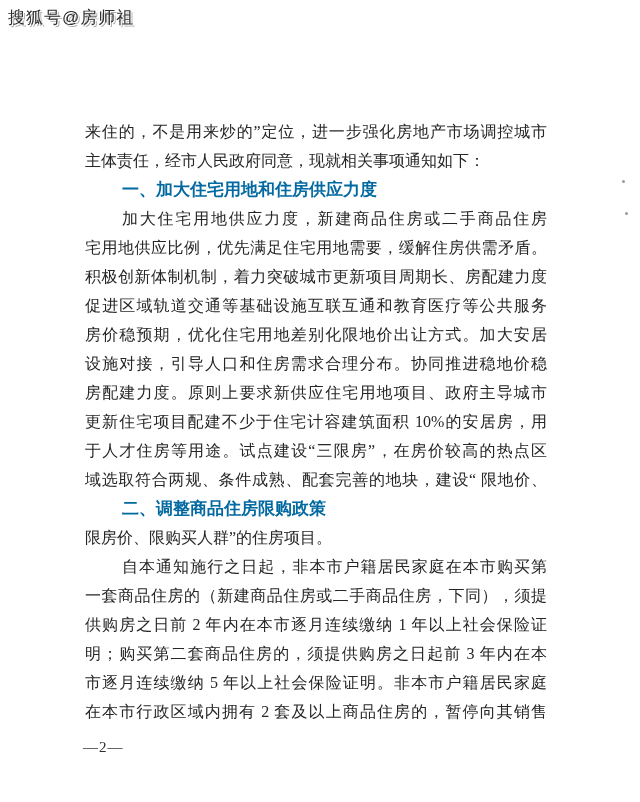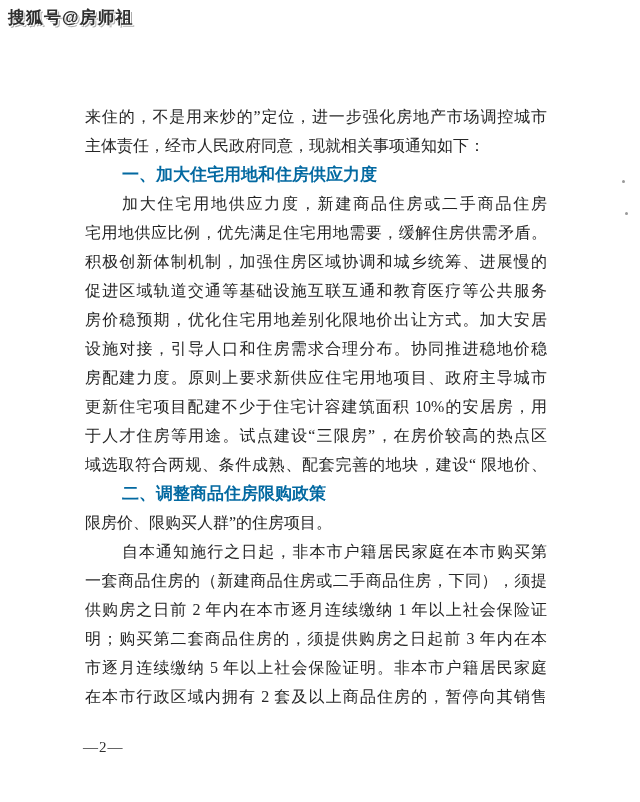--- a/index.html
+++ b/index.html
@@ -15,29 +15,29 @@
     width: 640px;
     height: 802px;
     background: #ffffff;
   }
   .watermark {
     position: absolute;
     left: 8px;
     top: 6px;
     font-family: "Liberation Sans", "DejaVu Sans", sans-serif;
     font-size: 17px;
-    font-weight: 700;
+    font-weight: 400;
     letter-spacing: 1px;
     color: #2e2e2e;
     text-shadow: 1px 1px 0 #ffffff, 2px 2px 0 rgba(70,70,70,0.45);
   }
   .content {
     position: absolute;
     left: 85px;
-    top: 102px;
+    top: 117px;
     width: 462px;
   }
   .ln {
     height: 29px;
     line-height: 29px;
     font-size: 16px;
     color: #262626;
     font-family: "Liberation Serif", "DejaVu Serif", serif;
   }
   .jl {
@@ -80,21 +80,21 @@
 <div class="page">
 
   <div class="watermark">搜狐号@房师祖</div>
 
   <div class="content">
     <div class="ln jl">来住的，不是用来炒的”定位，进一步强化房地产市场调控城市</div>
     <div class="ln">主体责任，经市人民政府同意，现就相关事项通知如下：</div>
     <div class="ln ind hd">一、加大住宅用地和住房供应力度</div>
     <div class="ln ind jl">加大住宅用地供应力度，新建商品住房或二手商品住房</div>
     <div class="ln jl">宅用地供应比例，优先满足住宅用地需要，缓解住房供需矛盾。</div>
-    <div class="ln jl">积极创新体制机制，加强住房区域协调和城乡统筹、进展慢的</div>
+    <div class="ln jl">积极创新体制机制，着力突破城市更新项目周期长、房配建力度</div>
     <div class="ln jl">促进区域轨道交通等基础设施互联互通和教育医疗等公共服务</div>
     <div class="ln jl">房价稳预期，优化住宅用地差别化限地价出让方式。加大安居</div>
     <div class="ln jl">设施对接，引导人口和住房需求合理分布。协同推进稳地价稳</div>
     <div class="ln jl">房配建力度。原则上要求新供应住宅用地项目、政府主导城市</div>
     <div class="ln jl">更新住宅项目配建不少于住宅计容建筑面积 10%的安居房，用</div>
     <div class="ln jl">于人才住房等用途。试点建设“三限房”，在房价较高的热点区</div>
     <div class="ln jl">域选取符合两规、条件成熟、配套完善的地块，建设“ 限地价、</div>
     <div class="ln ind hd">二、调整商品住房限购政策</div>
     <div class="ln">限房价、限购买人群”的住房项目。</div>
     <div class="ln ind jl">自本通知施行之日起，非本市户籍居民家庭在本市购买第</div>

